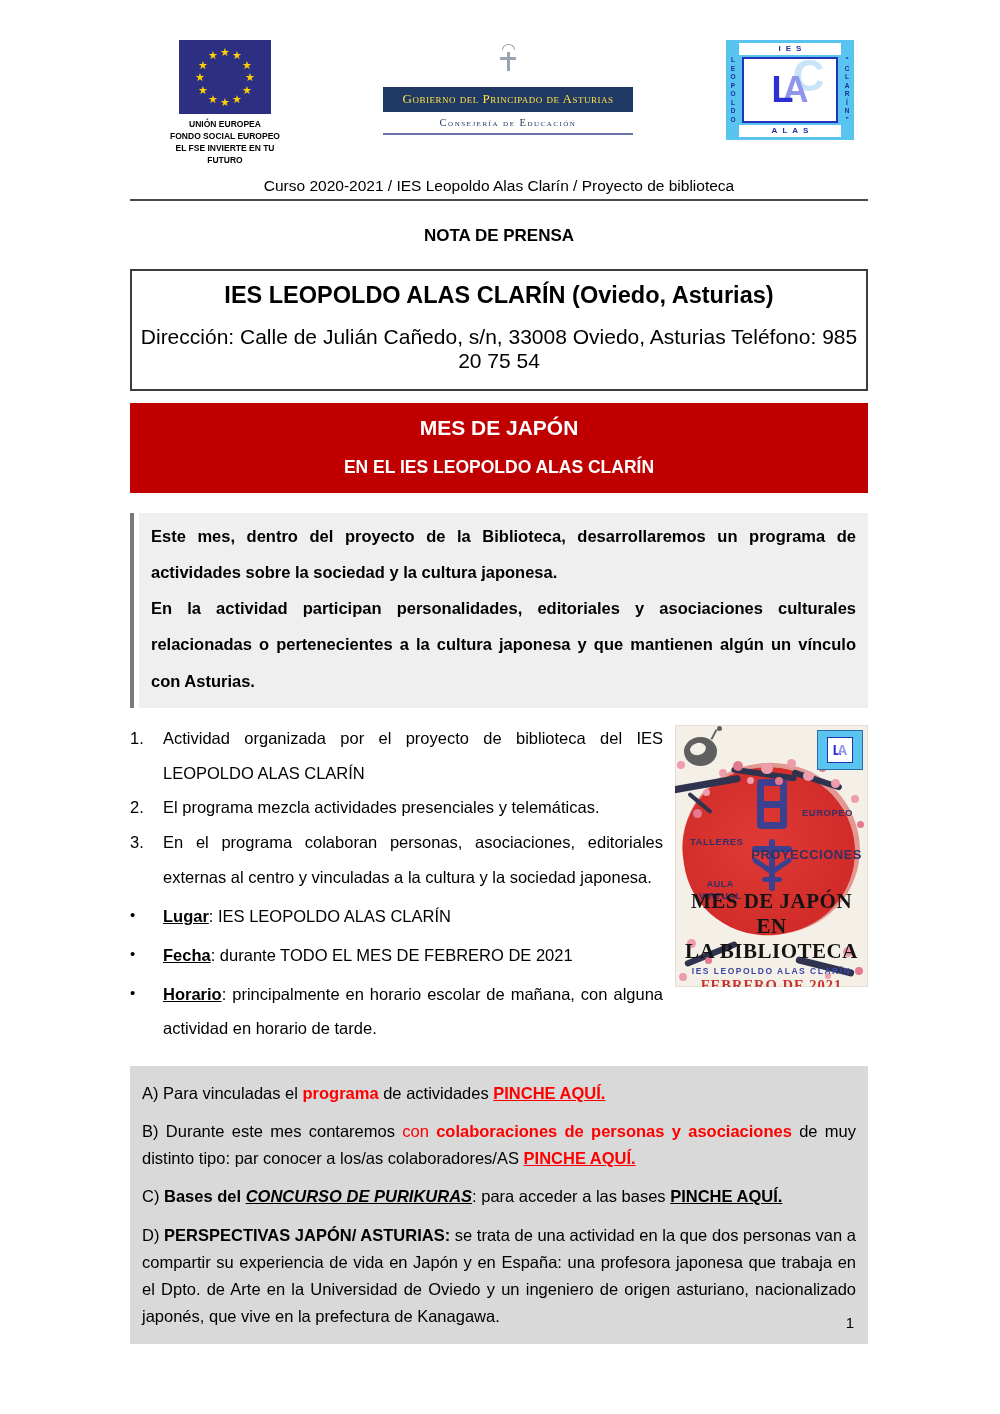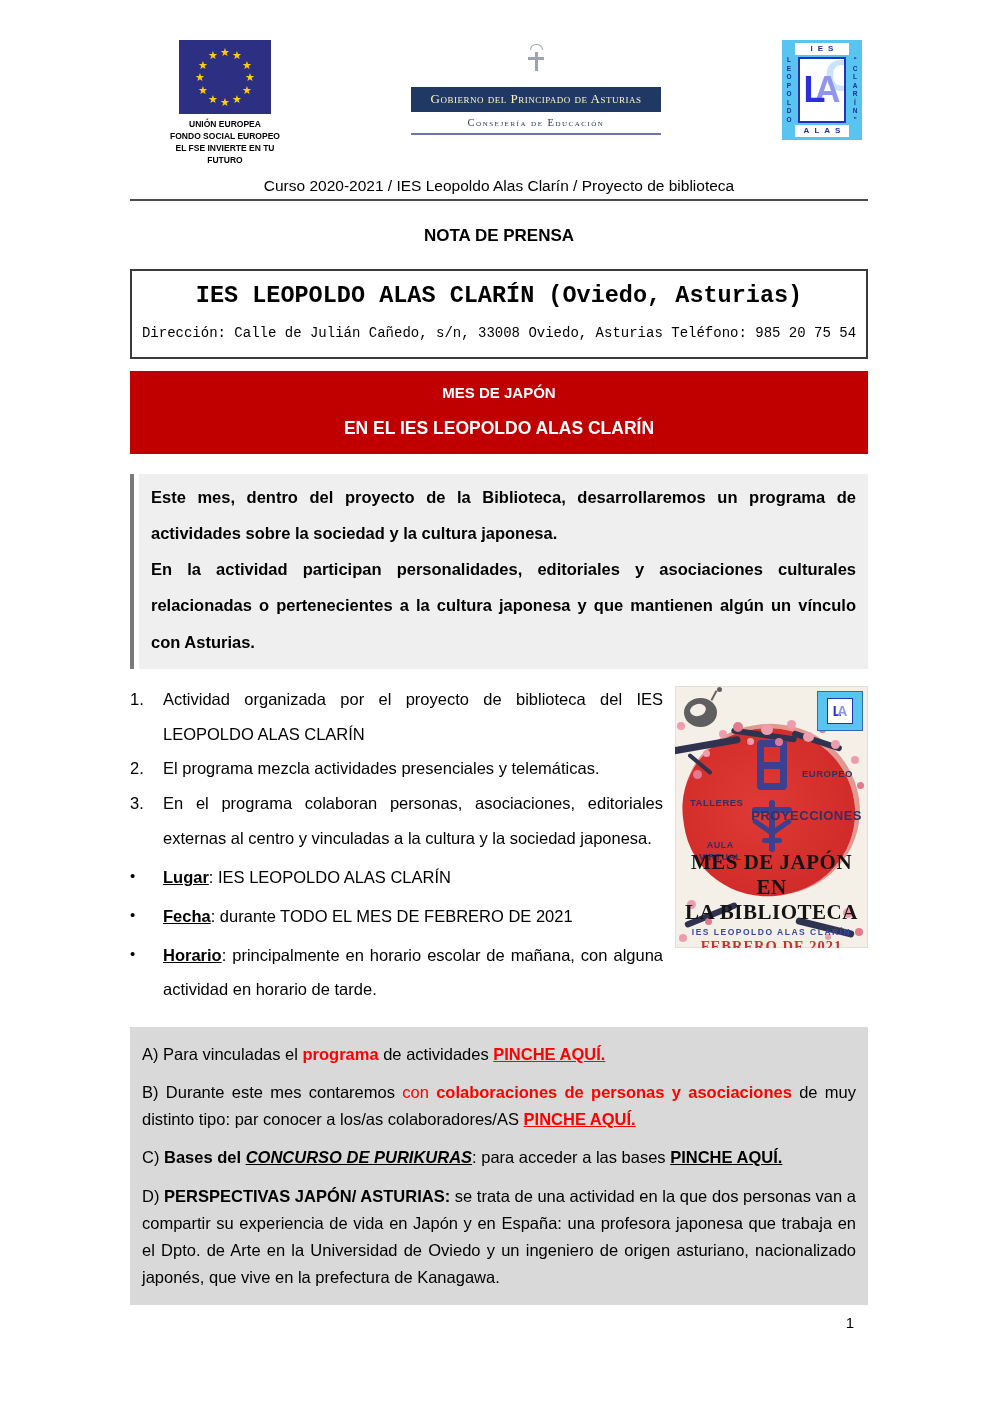--- a/index.html
+++ b/index.html
@@ -15,54 +15,54 @@
   .eu { width:130px; margin-left:30px; text-align:center; }
   .eu-flag { width:92px; height:74px; background:#2D2F83; margin:0 auto; position:relative; }
   .eu-star { position:absolute; color:#FFCE00; font-size:11px; line-height:1; transform:translate(-50%,-50%); }
   .eu-caption { margin-top:5px; font-size:8.5px; font-weight:bold; line-height:1.4; }
 
   .ast { width:250px; text-align:center; padding-top:4px; }
   .ast-crest { height:34px; }
   .crest-crown { width:13px; height:6px; border:1.5px solid #9AA4B0; border-bottom:none; border-radius:7px 7px 0 0; margin:0 auto; }
   .crest-v { width:3px; height:19px; background:#9AA4B0; margin:2px auto 0; }
   .crest-h { width:16px; height:3px; background:#9AA4B0; margin:-14px auto 0; }
-  .ast-band { margin-top:9px; background:#1F3864; color:#fef9c3; font-family:"Liberation Serif", serif;
+  .ast-band { margin-top:9px; background:#1F3864; color:#fde047; font-family:"Liberation Serif", serif;
     font-variant:small-caps; font-size:13px; letter-spacing:0.5px; padding:4px 6px 5px; white-space:nowrap; }
   .ast-dept { margin-top:5px; color:#1F3864; font-family:"Liberation Serif", serif;
     font-variant:small-caps; font-size:10.5px; letter-spacing:1.5px; }
   .ast-underline { margin-top:5px; height:1.5px; background:#6A76A8; }
 
-  .ies-logo { position:relative; width:80px; height:100px; background:#58C4EF; margin-right:6px; }
+  .ies-logo { position:relative; width:128px; height:100px; background:#58C4EF; margin-right:14px; }
   .ies-band { position:absolute; left:13px; right:13px; height:12px; background:#fff; color:#1C2F9C;
     font-size:8px; font-weight:bold; letter-spacing:5px; text-align:center; line-height:12px; text-indent:5px; }
   .ies-band.top { top:3px; } .ies-band.bottom { bottom:3px; }
   .ies-side { position:absolute; top:14px; bottom:14px; width:12px; display:flex; align-items:center; justify-content:center; }
   .ies-side.left { left:1px; } .ies-side.right { right:1px; }
   .ies-side span { writing-mode:vertical-lr; text-orientation:upright; font-size:6.5px; font-weight:bold;
     letter-spacing:1.5px; color:#1C2F9C; }
   .ies-emblem { position:absolute; left:16px; right:16px; top:17px; bottom:17px; background:#fff;
     border:2px solid #2233B8; display:flex; align-items:center; justify-content:center; overflow:hidden; }
   .mono { position:relative; display:flex; align-items:baseline; }
   .mono .c { position:absolute; right:-16px; top:-18px; font-size:44px; font-weight:bold; color:#C9E4F8; }
   .mono .l { position:relative; font-size:36px; font-weight:bold; color:#2B2FD4; z-index:2; }
   .mono .a { position:relative; font-size:36px; font-weight:bold; color:#8F96EC; margin-left:-11px; z-index:1; }
 
   .course { text-align:center; font-size:15.5px; margin-top:10px; }
   .rule { margin-top:4px; height:2px; background:#B9B9B9; border-top:2px solid #4A4A4A; }
 
   .press { text-align:center; font-weight:bold; font-size:17px; margin-top:25px; }
 
   
-  .school { border:2px solid #3B3B3B; margin-top:23px; text-align:center; padding:11px 8px 16px;font-family:Liberation Mono, monospace; }
+  .school { border:2px solid #3B3B3B; margin-top:23px; text-align:center; padding:11px 8px 16px; }
   .school-title { font-size:23.5px; font-weight:bold; }
-  .school-addr { font-size:14px; margin-top:16px; }
+  .school-addr { font-size:21px; margin-top:16px; }
 
   
   .banner { background:#C00000; color:#fff; text-align:center; margin-top:12px; padding:13px 8px 15px; }
-  .banner-title { font-size:15px; font-weight:bold; }
+  .banner-title { font-size:21px; font-weight:bold; }
   .banner-sub { font-size:17.5px; font-weight:bold; margin-top:17px; }
   .banner-tag { font-size:16.5px; margin-top:17px; }
 
   
   .intro { display:flex; margin-top:20px; }
   .intro-bar { width:4px; background:#7A7A7A; margin-right:5px; flex:none; }
   .intro-body { flex:1; background:#EFEFEF; padding:5px 12px 9px; }
   .intro-body p { font-weight:bold; font-size:16.5px; line-height:2.2; text-align:justify; }
 
   

